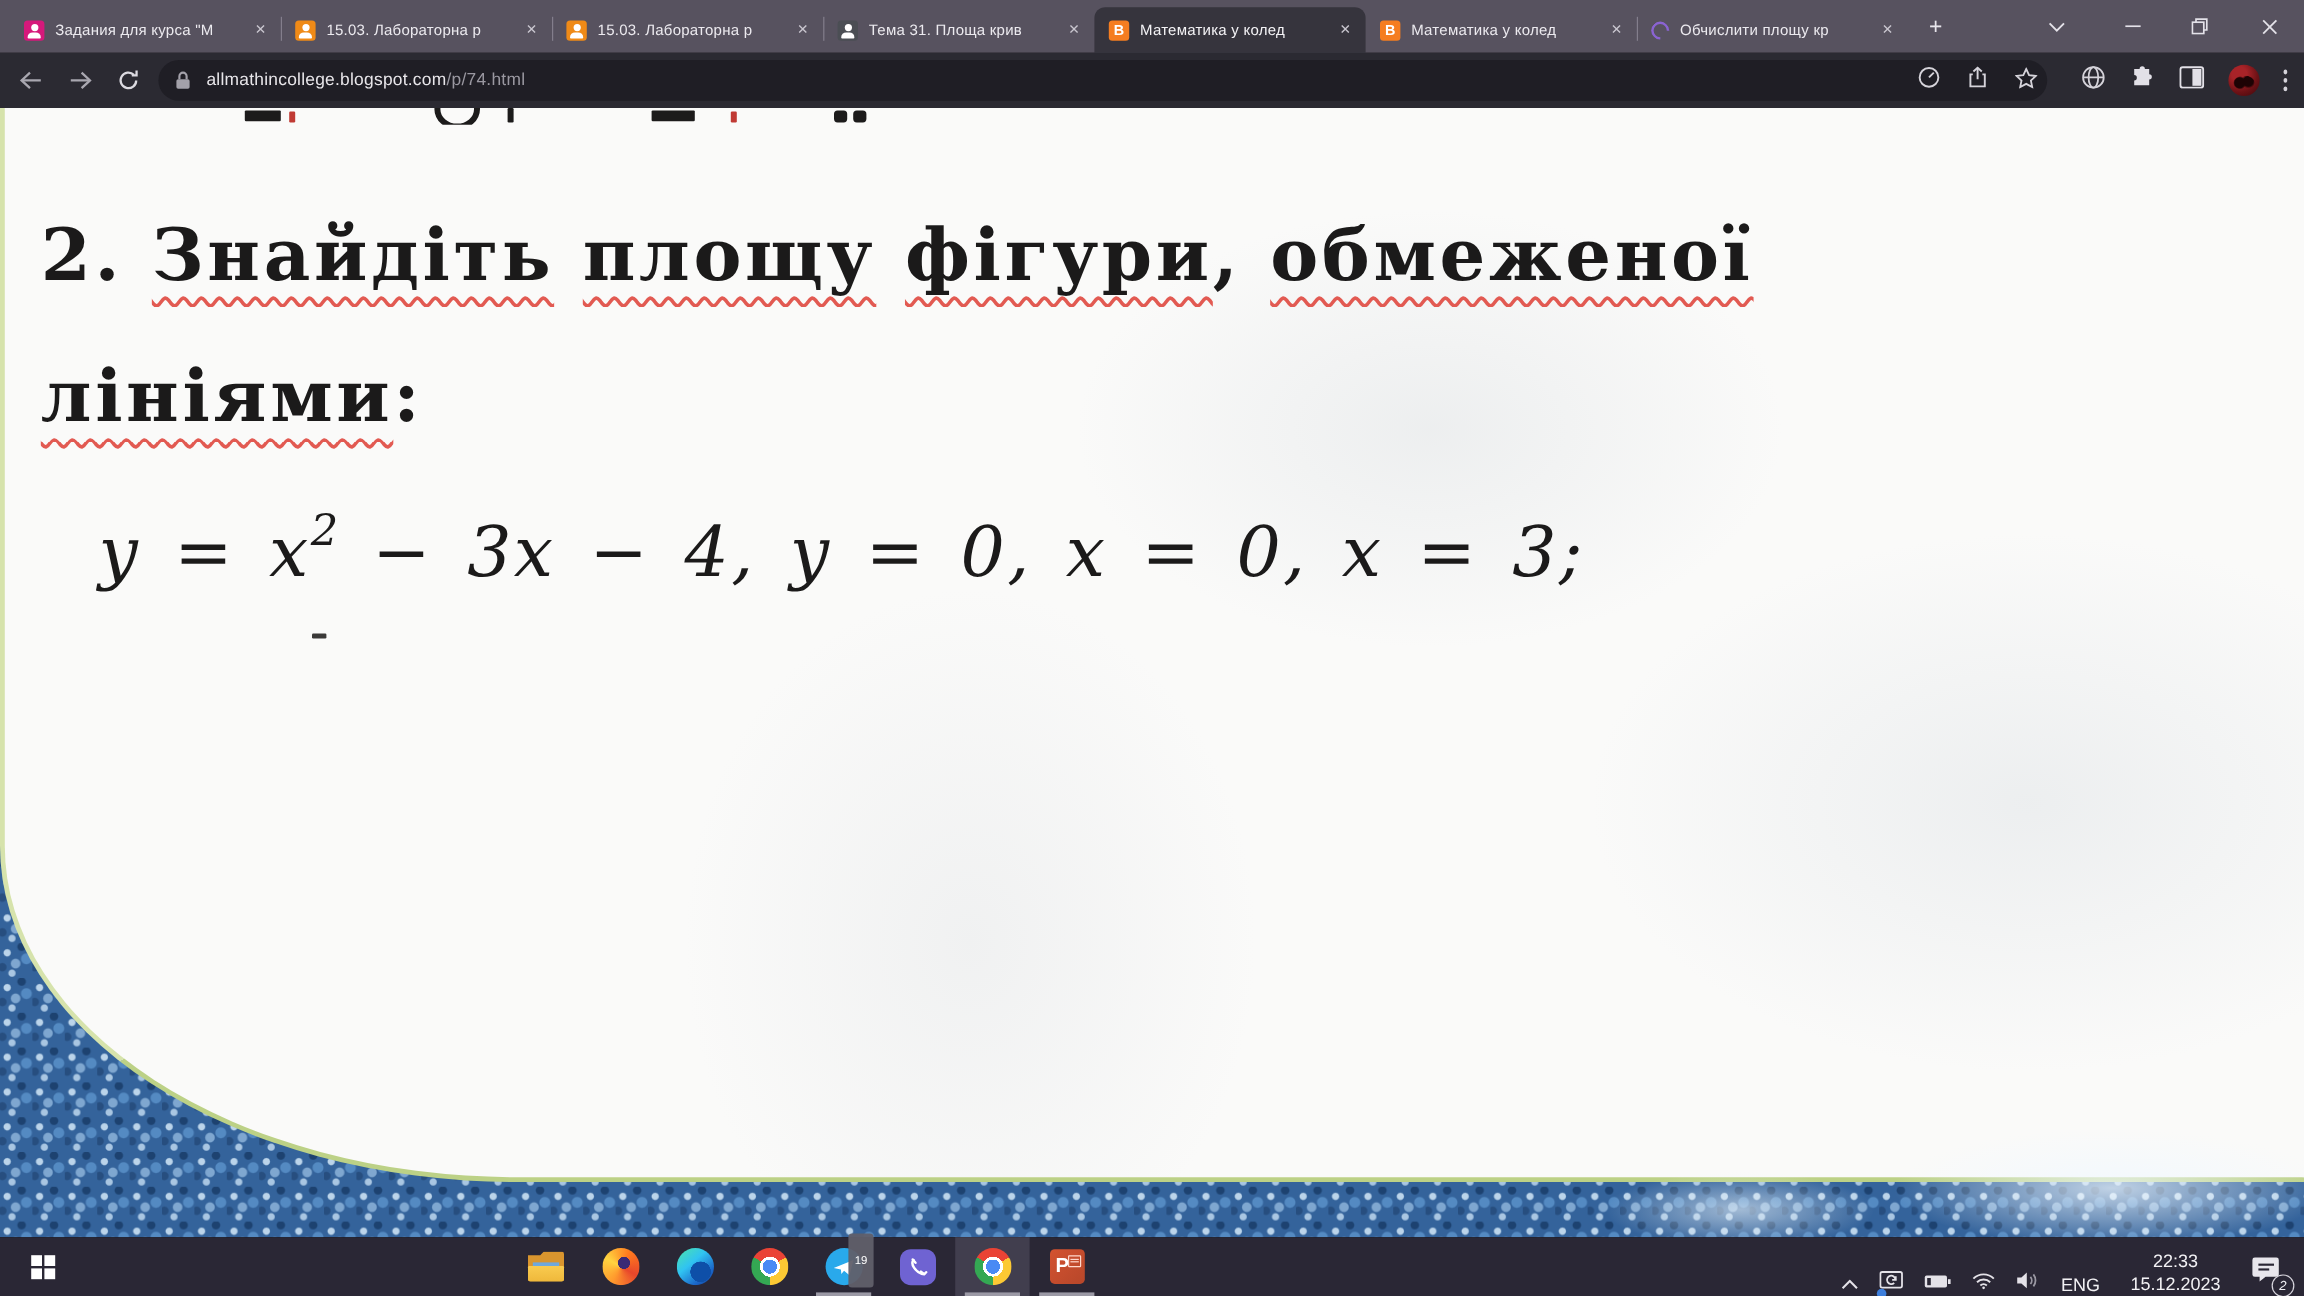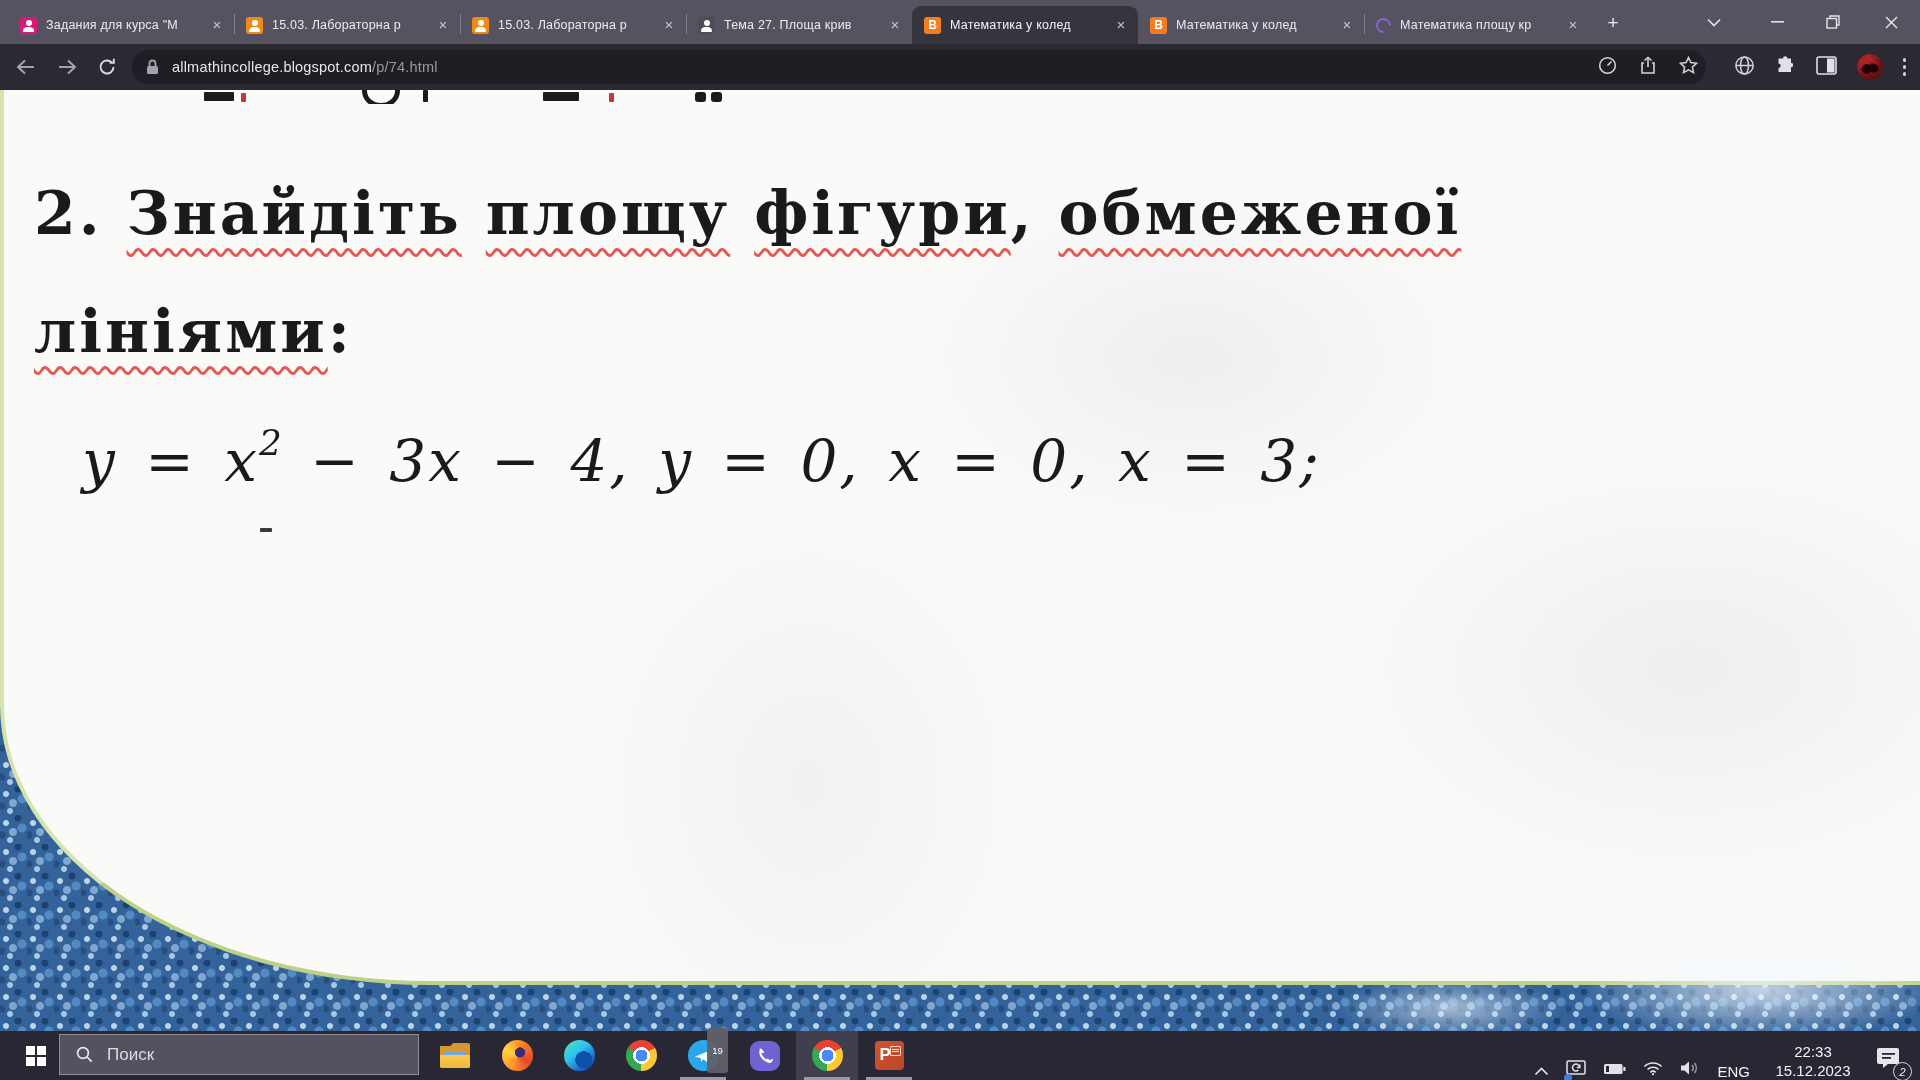--- a/index.html
+++ b/index.html
@@ -149,36 +149,36 @@
           <span class="tab-label">15.03. Лабораторна р</span>
           <span class="tab-close">×</span>
         </div>
         <div class="tab sep">
           <span class="favicon person p-orange"></span>
           <span class="tab-label">15.03. Лабораторна р</span>
           <span class="tab-close">×</span>
         </div>
         <div class="tab sep">
           <span class="favicon person p-grey"></span>
-          <span class="tab-label">Тема 27. Площа крив</span>
+          <span class="tab-label">Тема 31. Площа крив</span>
           <span class="tab-close">×</span>
         </div>
         <div class="tab active">
           <span class="favicon blogger">B</span>
           <span class="tab-label">Математика у колед</span>
           <span class="tab-close">×</span>
         </div>
         <div class="tab">
           <span class="favicon blogger">B</span>
           <span class="tab-label">Математика у колед</span>
           <span class="tab-close">×</span>
         </div>
         <div class="tab sep">
           <span class="favicon spinner"></span>
-          <span class="tab-label">Математика площу кр</span>
+          <span class="tab-label">Обчислити площу кр</span>
           <span class="tab-close">×</span>
         </div>
       </div>
     <div class="newtab" id="newtab">+</div>
     <div class="wctrl" style="left:1694px;width:40px;">
       <svg width="14" height="9" viewBox="0 0 14 9">
           <polyline points="1,1.5 7,7.5 13,1.5" fill="none" stroke="currentColor" stroke-width="1.6"></polyline>
         </svg>
     </div>
     <div class="wctrl" style="left:1757px;width:40px;">
@@ -300,27 +300,20 @@
 
   <div class="taskbar">
     <div class="startbtn">
       <span class="winlogo">
           <i></i>
           <i></i>
           <i></i>
           <i></i>
         </span>
     </div>
-    <div class="searchbox">
-      <svg style="margin-left:16px;" width="17" height="17" viewBox="0 0 17 17" fill="none" stroke="#E8E6EC" stroke-width="1.7">
-        <circle cx="7" cy="7" r="5.4"></circle>
-          <line x1="11" y1="11" x2="15.7" y2="15.7"></line>
-      </svg>
-      <span class="ph">Поиск</span>
-    </div>
     <div class="apps" id="apps">
         <div class="appbtn">
           <span class="folder">
             <i class="back"></i>
             <i class="blue"></i>
             <i class="front"></i>
           </span>
         </div>
         <div class="appbtn">
           <span class="ic-circle firefox"></span>

